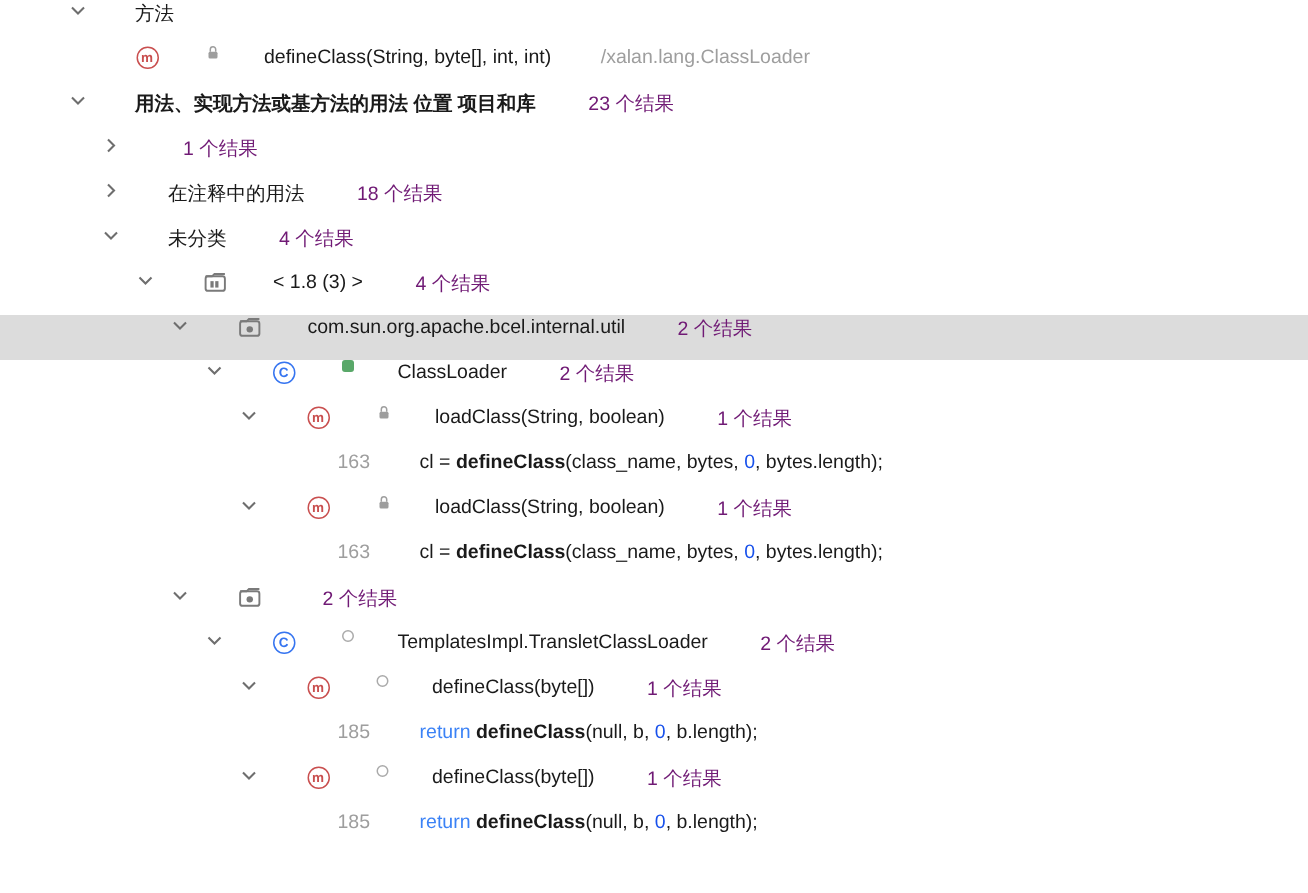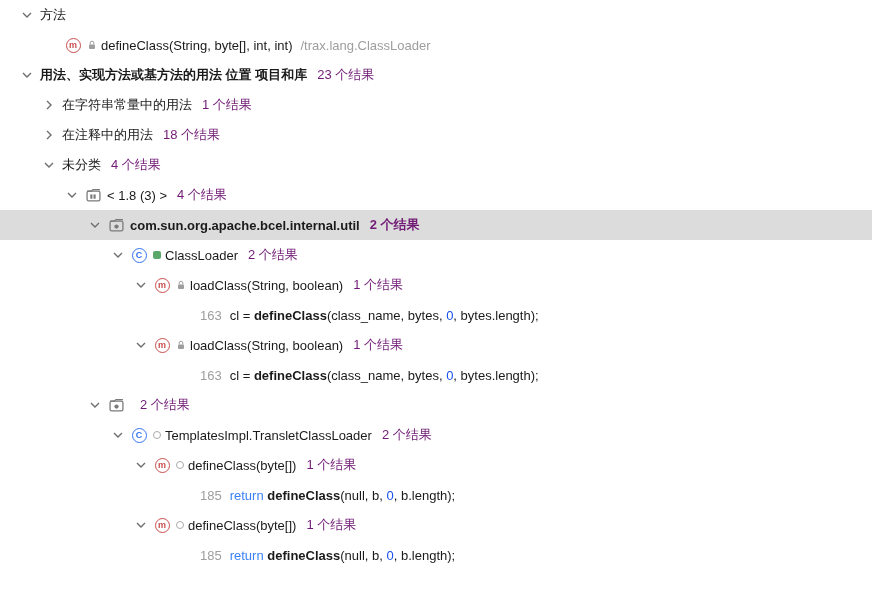--- a/index.html
+++ b/index.html
@@ -7,28 +7,27 @@
   width: 872px;
   height: 595px;
   font-family: -apple-system, "PingFang SC", "Microsoft YaHei", sans-serif;
   font-size: 13px;
   color: #1a1a1a;
   background: #fff;
   overflow: hidden;
 }
 .row {
   display: flex;
-  align-items: center;
   height: 30px;
   padding-left: 10px;
   white-space: nowrap;
+  gap: 25px;
 }
 .row.selected {
   background: #dcdcdc;
-  font-weight: bold;
 }
 .chevron {
   width: 14px;
   height: 14px;
   display: inline-flex;
   align-items: center;
   justify-content: center;
   margin-right: 6px;
   color: #6e6e6e;
   flex-shrink: 0;
@@ -156,42 +155,41 @@
   <span class="ind" style="width:55px"></span>
   <span class="icon">
       <span class="icon-m">m</span>
     </span>
   <span class="lock">
       <svg width="10" height="10">
         <use href="#lock"></use>
       </svg>
     </span>
   <span class="label">defineClass(String, byte[], int, int)</span>
-  <span class="path">/trax.lang.ClassLoader</span>
+  <span class="path">/xalan.lang.ClassLoader</span>
 </div>
 
 <div class="row">
   <span class="ind" style="width:10px"></span>
   <span class="chevron">
       <svg width="10" height="10">
         <use href="#chev"></use>
       </svg>
     </span>
   <span class="label" style="font-weight:700">用法、实现方法或基方法的用法 位置 项目和库</span>
   <span class="count">23 个结果</span>
 </div>
 
 <div class="row">
   <span class="ind" style="width:32px"></span>
   <span class="chevron right">
       <svg width="10" height="10">
         <use href="#chev"></use>
       </svg>
     </span>
-  <span class="label">在字符串常量中的用法</span>
   <span class="count">1 个结果</span>
 </div>
 
 <div class="row">
   <span class="ind" style="width:32px"></span>
   <span class="chevron right">
       <svg width="10" height="10">
         <use href="#chev"></use>
       </svg>
     </span>

